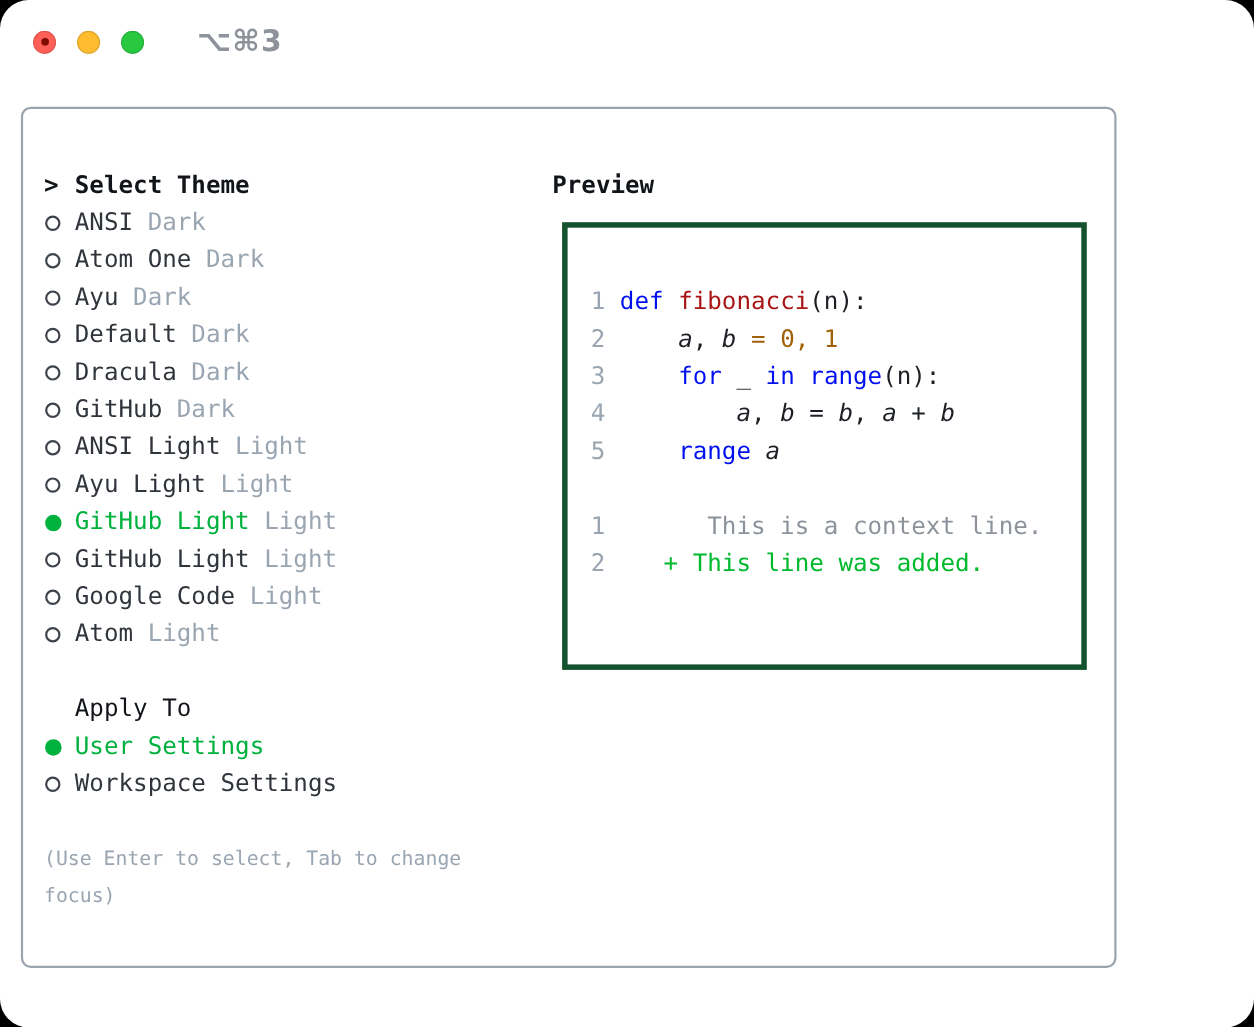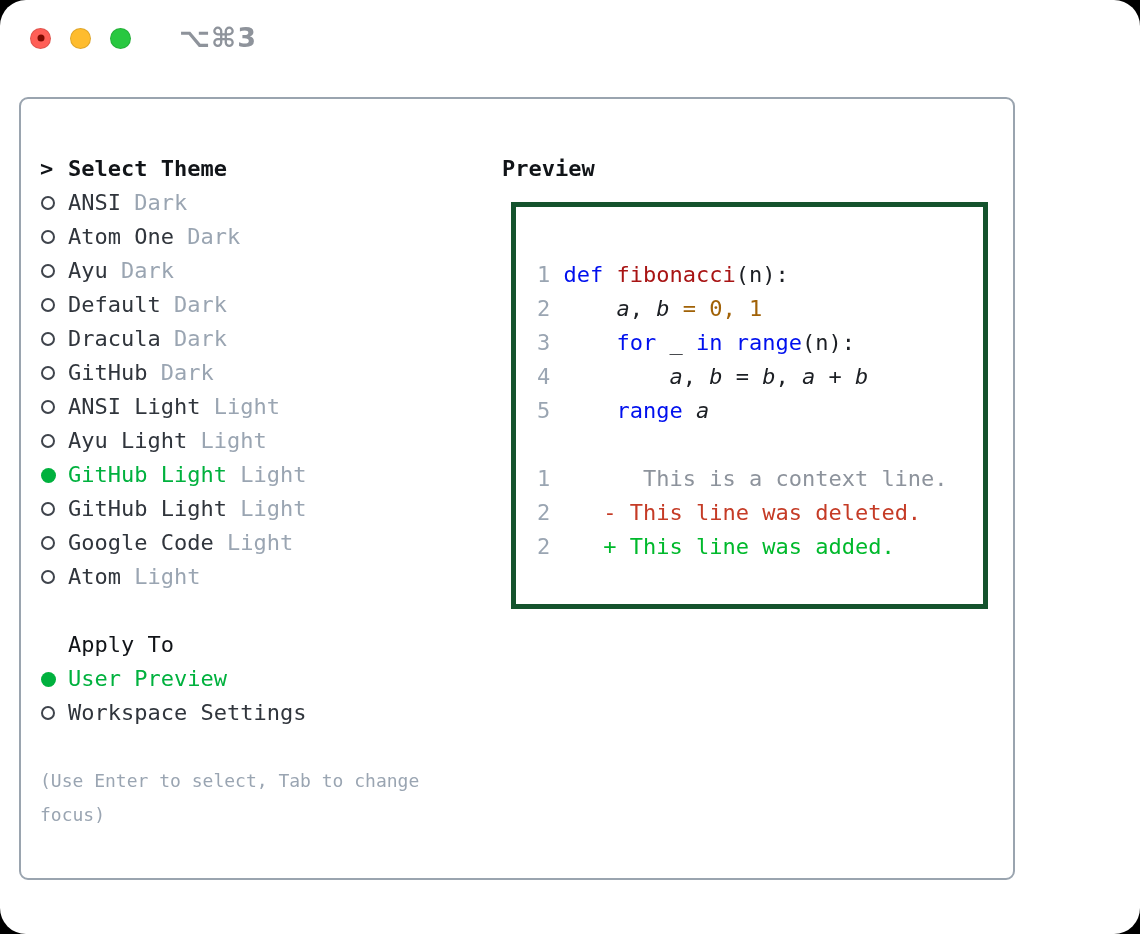--- a/index.html
+++ b/index.html
@@ -122,39 +122,38 @@
         </div>
 
       <div class="spacer"></div>
 
       <div class="row">
         <span class="marker"></span>
         <span class="subhdr">Apply To</span>
       </div>
 
       <div id="apply-list">
-          <div class="row sel"><span class="marker"><span class="radio sel"></span></span><span class="tname">User Preview</span></div>
+          <div class="row sel"><span class="marker"><span class="radio sel"></span></span><span class="tname">User Settings</span></div>
           <div class="row"><span class="marker"><span class="radio"></span></span><span class="tname">Workspace Settings</span></div>
         </div>
 
       <div class="spacer"></div>
 
       <div class="help">(Use Enter to select, Tab to change focus)</div>
     </div>
 
     <div class="right-col">
       <span class="preview-title">Preview</span>
     </div>
 
     <div class="preview-box" id="preview-box">
         <div class="pline"><span style="color: rgb(154, 165, 178);">1 </span><span style="color: rgb(0, 16, 238);">def</span><span style="color: rgb(28, 31, 36);"> </span><span style="color: rgb(168, 20, 20);">fibonacci</span><span style="color: rgb(28, 31, 36);">(n):</span></div>
         <div class="pline"><span style="color: rgb(154, 165, 178);">2 </span><span style="color: rgb(28, 31, 36);">    </span><span class="it" style="color: rgb(28, 31, 36);">a</span><span style="color: rgb(28, 31, 36);">, </span><span class="it" style="color: rgb(28, 31, 36);">b</span><span style="color: #a16207;"> = 0, 1</span></div>
         <div class="pline"><span style="color: rgb(154, 165, 178);">3 </span><span style="color: rgb(28, 31, 36);">    </span><span style="color: rgb(0, 16, 238);">for</span><span style="color: rgb(28, 31, 36);"> _ </span><span style="color: rgb(0, 16, 238);">in</span><span style="color: rgb(28, 31, 36);"> </span><span style="color: rgb(0, 16, 238);">range</span><span style="color: rgb(28, 31, 36);">(n):</span></div>
         <div class="pline"><span style="color: rgb(154, 165, 178);">4 </span><span style="color: rgb(28, 31, 36);">        </span><span class="it" style="color: rgb(28, 31, 36);">a</span><span style="color: rgb(28, 31, 36);">, </span><span class="it" style="color: rgb(28, 31, 36);">b</span><span style="color: rgb(28, 31, 36);"> = </span><span class="it" style="color: rgb(28, 31, 36);">b</span><span style="color: rgb(28, 31, 36);">, </span><span class="it" style="color: rgb(28, 31, 36);">a</span><span style="color: rgb(28, 31, 36);"> + </span><span class="it" style="color: rgb(28, 31, 36);">b</span></div>
         <div class="pline"><span style="color: rgb(154, 165, 178);">5 </span><span style="color: rgb(28, 31, 36);">    </span><span style="color: rgb(0, 16, 238);">range</span><span style="color: rgb(28, 31, 36);"> </span><span class="it" style="color: rgb(28, 31, 36);">a</span></div>
         <div class="pline"><span style="color: rgb(28, 31, 36);"> </span></div>
         <div class="pline"><span style="color: rgb(154, 165, 178);">1</span><span style="color: rgb(141, 147, 156);">       This is a context line.</span></div>
-        <div class="pline"><span style="color: rgb(154, 165, 178);">2</span><span style="color: rgb(28, 31, 36);">    </span><span style="color: rgb(197, 59, 38);">- This line was deleted.</span></div>
         <div class="pline"><span style="color: rgb(154, 165, 178);">2</span><span style="color: rgb(28, 31, 36);">    </span><span style="color: rgb(0, 185, 44);">+ This line was added.</span></div>
       </div>
 
   </div>
 </div>
 
 </body></html>

